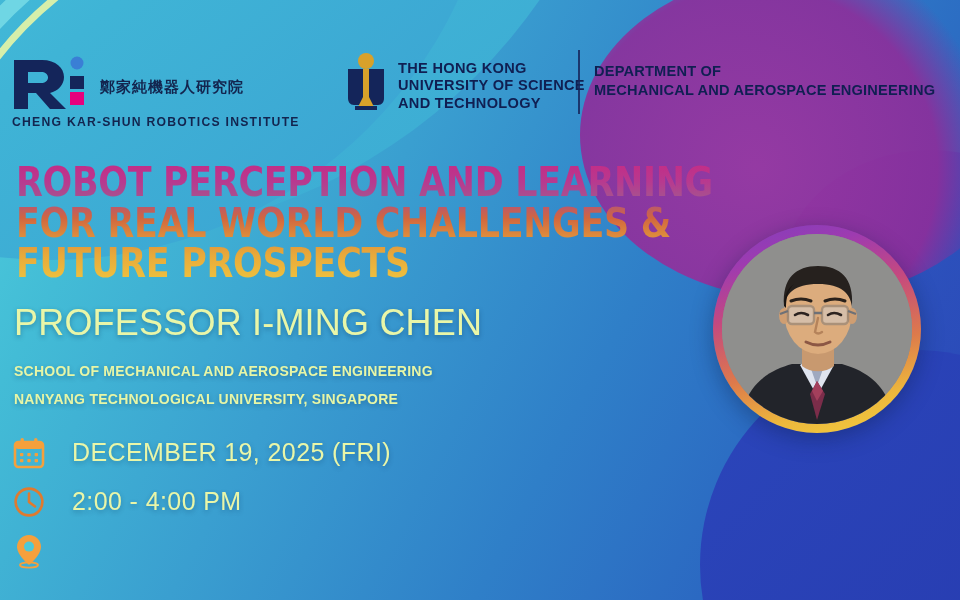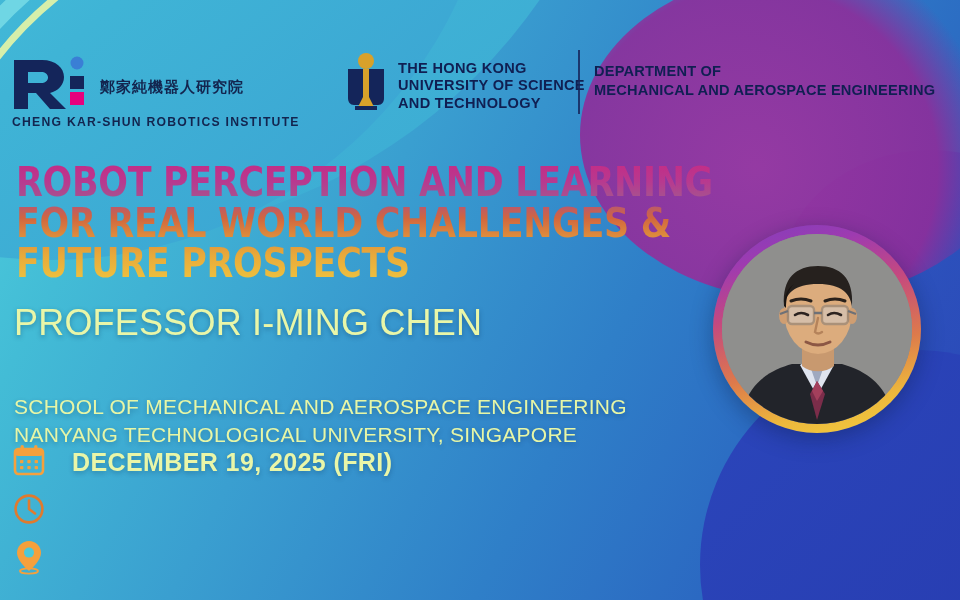--- a/index.html
+++ b/index.html
@@ -121,31 +121,30 @@
   
   .speaker-name {
     position: absolute; left: 14px; top: 303px;
     font-size: 36px; line-height: 40px;
     color: #e9f6a8; font-weight: 400; letter-spacing: .2px;
     text-shadow: 0 2px 5px rgba(10,40,80,.35);
     white-space: nowrap;
   }
   .affil {
     position: absolute; left: 14px; top: 357px;
-    font-size: 21px; line-height: 28px;
-    color: #e7f6a6; font-weight: 400; letter-spacing: .25px;
+    font-size: 14px; line-height: 28px;
+    color: #e7f6a6; font-weight: 700; letter-spacing: .25px;
     text-shadow: 0 2px 5px rgba(10,40,80,.3);
     white-space: nowrap;
-    margin-top: 36px;
   }
   .affil span { display: block; }
 
   
   .info { position: absolute; left: 12px; top: 428px; }
-  .info-row { display: flex; align-items: flex-end; height: 49px; font-weight: bold; }
+  .info-row { display: flex; align-items: center; height: 49px; }
   .info-icon { width: 46px; display: flex; justify-content: flex-start; align-items: center; }
   .info-text {
     font-size: 25px; color: #e9f6a8; letter-spacing: .4px;
     text-shadow: 0 2px 5px rgba(10,40,80,.3);
     padding-left: 14px; white-space: nowrap;
   }
 
   
   .portrait {
     position: absolute; left: 713px; top: 225px;
@@ -251,20 +250,21 @@
       <div class="info-text">DECEMBER 19, 2025 (FRI)</div>
     </div>
 
     <div class="info-row">
       <div class="info-icon">
         <svg width="34" height="34" viewBox="0 0 34 34">
           <circle cx="17" cy="17" r="13.4" fill="none" stroke="#e07a2e" stroke-width="2.6"></circle>
           <path d="M17 8.5 V17 L23 21.5" fill="none" stroke="#e07a2e" stroke-width="2.6" stroke-linecap="round" stroke-linejoin="round"></path>
         </svg>
       </div>
+      <div class="info-text">2:00 - 4:00 PM</div>
     </div>
 
     <div class="info-row">
       <div class="info-icon">
         <svg width="34" height="36" viewBox="0 0 34 36">
           <path d="M17 2 C10.4 2 5 7.3 5 13.8 C5 22.3 17 32 17 32 C17 32 29 22.3 29 13.8 C29 7.3 23.6 2 17 2 Z" fill="#f5a03c"></path>
           <circle cx="17" cy="13.6" r="5" fill="#4dc9d8"></circle>
           <ellipse cx="17" cy="32" rx="9" ry="2.6" fill="none" stroke="#f5a03c" stroke-width="1.9"></ellipse>
         </svg>
       </div>

